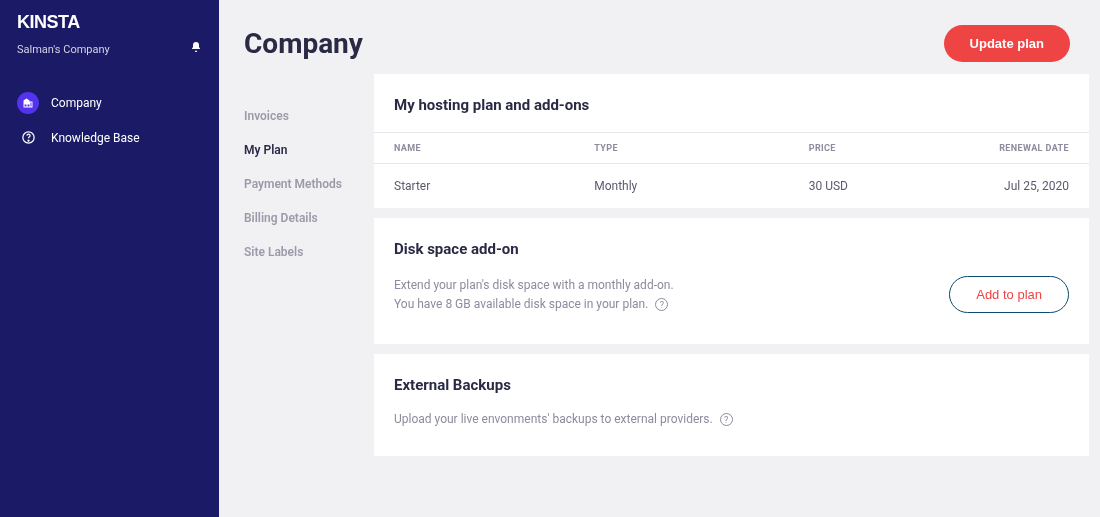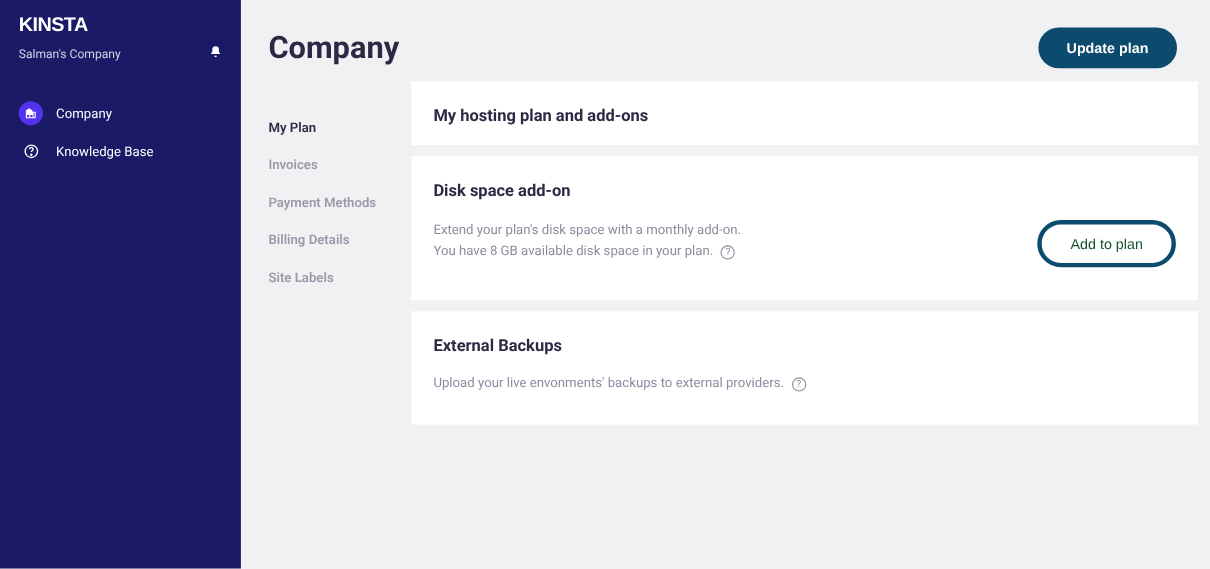--- a/index.html
+++ b/index.html
@@ -62,21 +62,21 @@
       justify-content: space-between;
       align-items: center;
       padding: 25px 30px 12px 25px;
     }
     .page-title {
       font-size: 28px;
       font-weight: 700;
       color: #2a2a45;
     }
     .update-btn {
-      background: #0c4a6e;
+      background: #ef4444;
       color: #fff;
       border: none;
       padding: 11px 26px;
       border-radius: 22px;
       font-size: 13px;
       font-weight: 600;
       cursor: pointer;
     }
     .content-wrap {
       display: flex;
@@ -147,22 +147,22 @@
       width: 13px; height: 13px;
       border: 1px solid #8c8c9e;
       border-radius: 50%;
       font-size: 9px;
       line-height: 12px;
       text-align: center;
       margin-left: 4px;
     }
     .add-btn {
       background: #fff;
-      border: 4px solid #0c4a6e;
-      color: #14532d;
+      border: 1px solid #0c4a6e;
+      color: #ef4444;
       padding: 10px 26px;
       border-radius: 22px;
       font-size: 13px;
       font-weight: 500;
       cursor: pointer;
     }
     .backup-desc {
       font-size: 12px;
       color: #8c8c9e;
       padding: 0 20px 30px 20px;
@@ -213,31 +213,49 @@
 
 <div class="main">
   <div class="header">
     <h1 class="page-title">Company</h1>
     <button class="update-btn">Update plan</button>
   </div>
 
   <div class="content-wrap">
 
     <div class="subnav">
+      <div class="subnav-item">Invoices</div>
       <div class="subnav-item active">My Plan</div>
-      <div class="subnav-item">Invoices</div>
       <div class="subnav-item">Payment Methods</div>
       <div class="subnav-item">Billing Details</div>
       <div class="subnav-item">Site Labels</div>
     </div>
 
     <div class="panels">
 
       <div class="card">
         <div class="card-title">My hosting plan and add-ons</div>
+        <table class="plan">
+          <thead>
+            <tr>
+              <th style="width:28%">NAME</th>
+              <th style="width:30%">TYPE</th>
+              <th style="width:22%">PRICE</th>
+              <th class="right">RENEWAL DATE</th>
+            </tr>
+          </thead>
+          <tbody>
+            <tr>
+              <td>Starter</td>
+              <td>Monthly</td>
+              <td>30 USD</td>
+              <td class="right">Jul 25, 2020</td>
+            </tr>
+          </tbody>
+        </table>
       </div>
 
       <div class="card">
         <div class="card-title">Disk space add-on</div>
         <div class="addon-row">
           <div class="addon-desc">
             <div>Extend your plan's disk space with a monthly add-on.</div>
             <div>
               <span>You have 8 GB available disk space in your plan.</span>
               <span class="info-icon">?</span>

